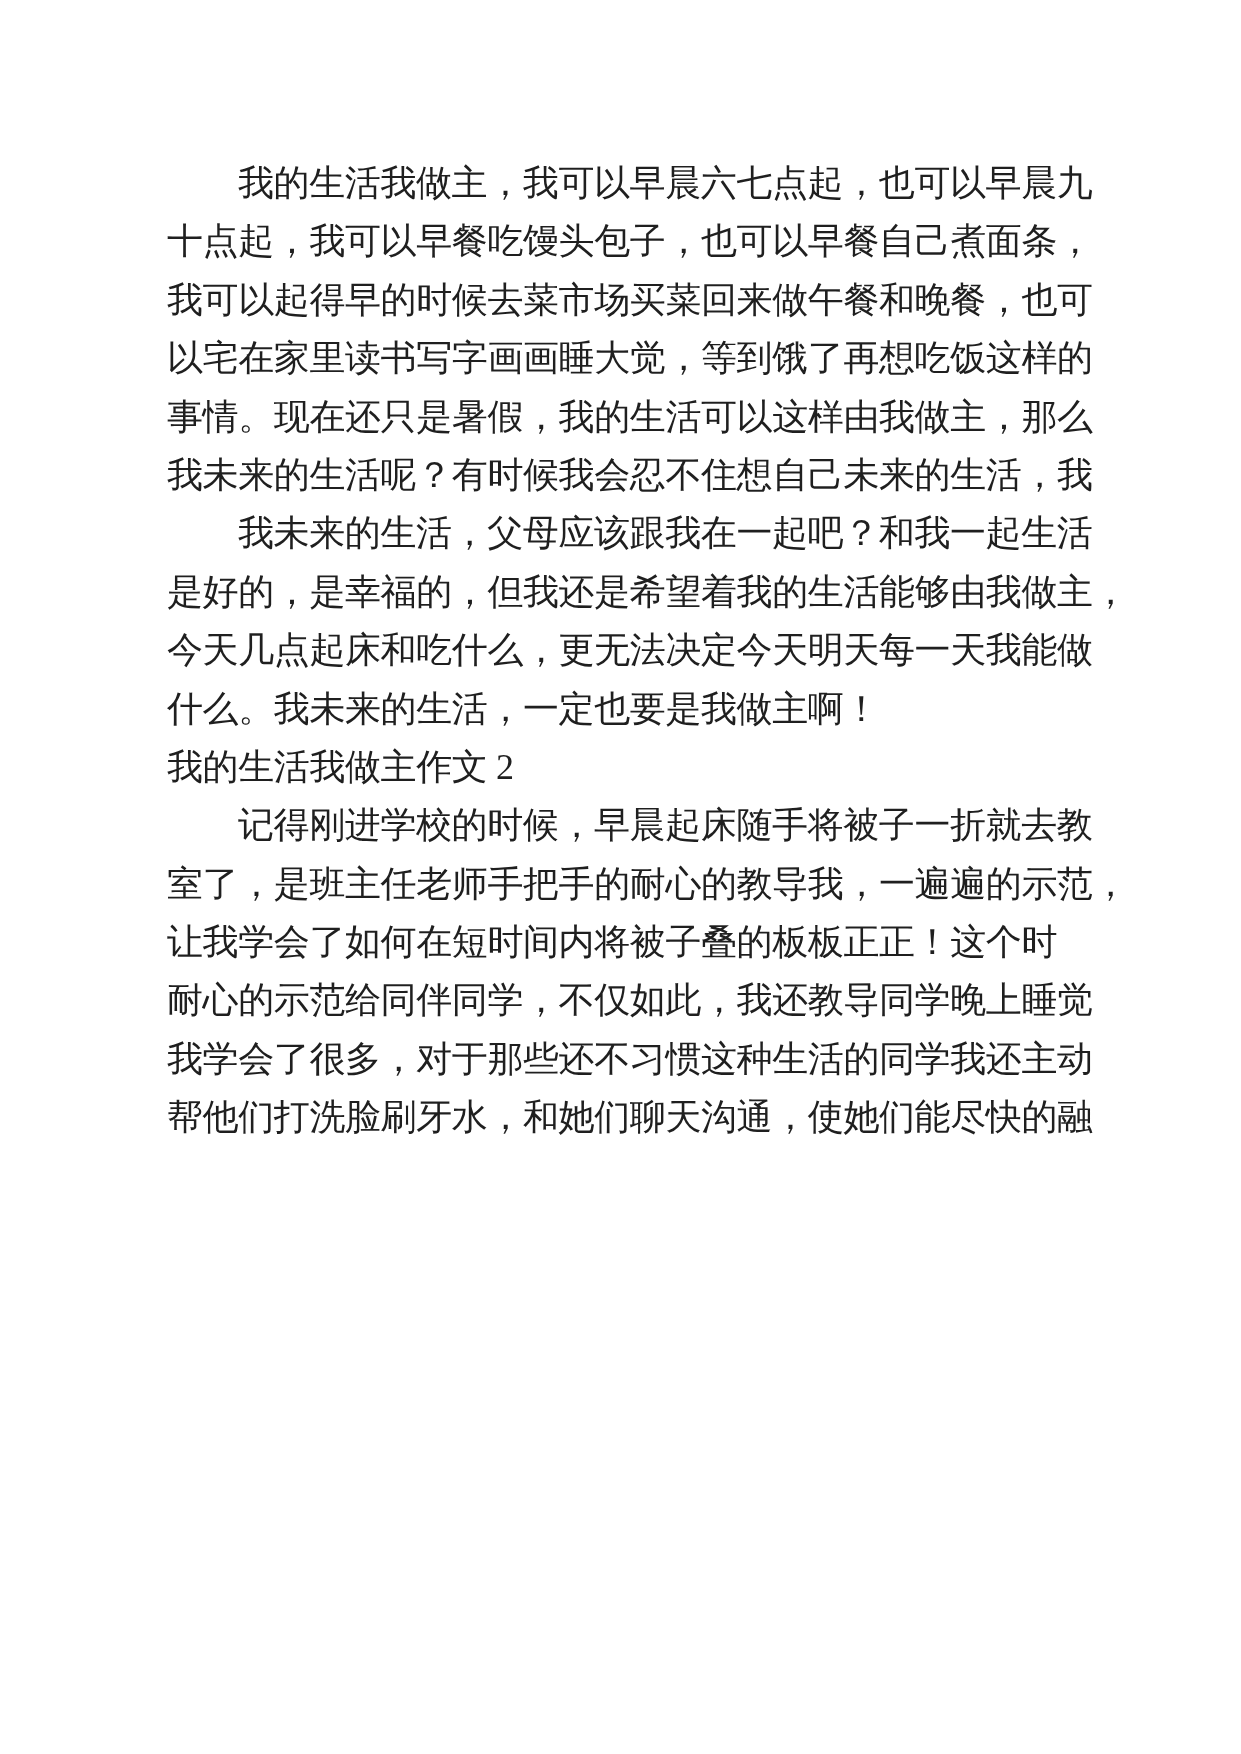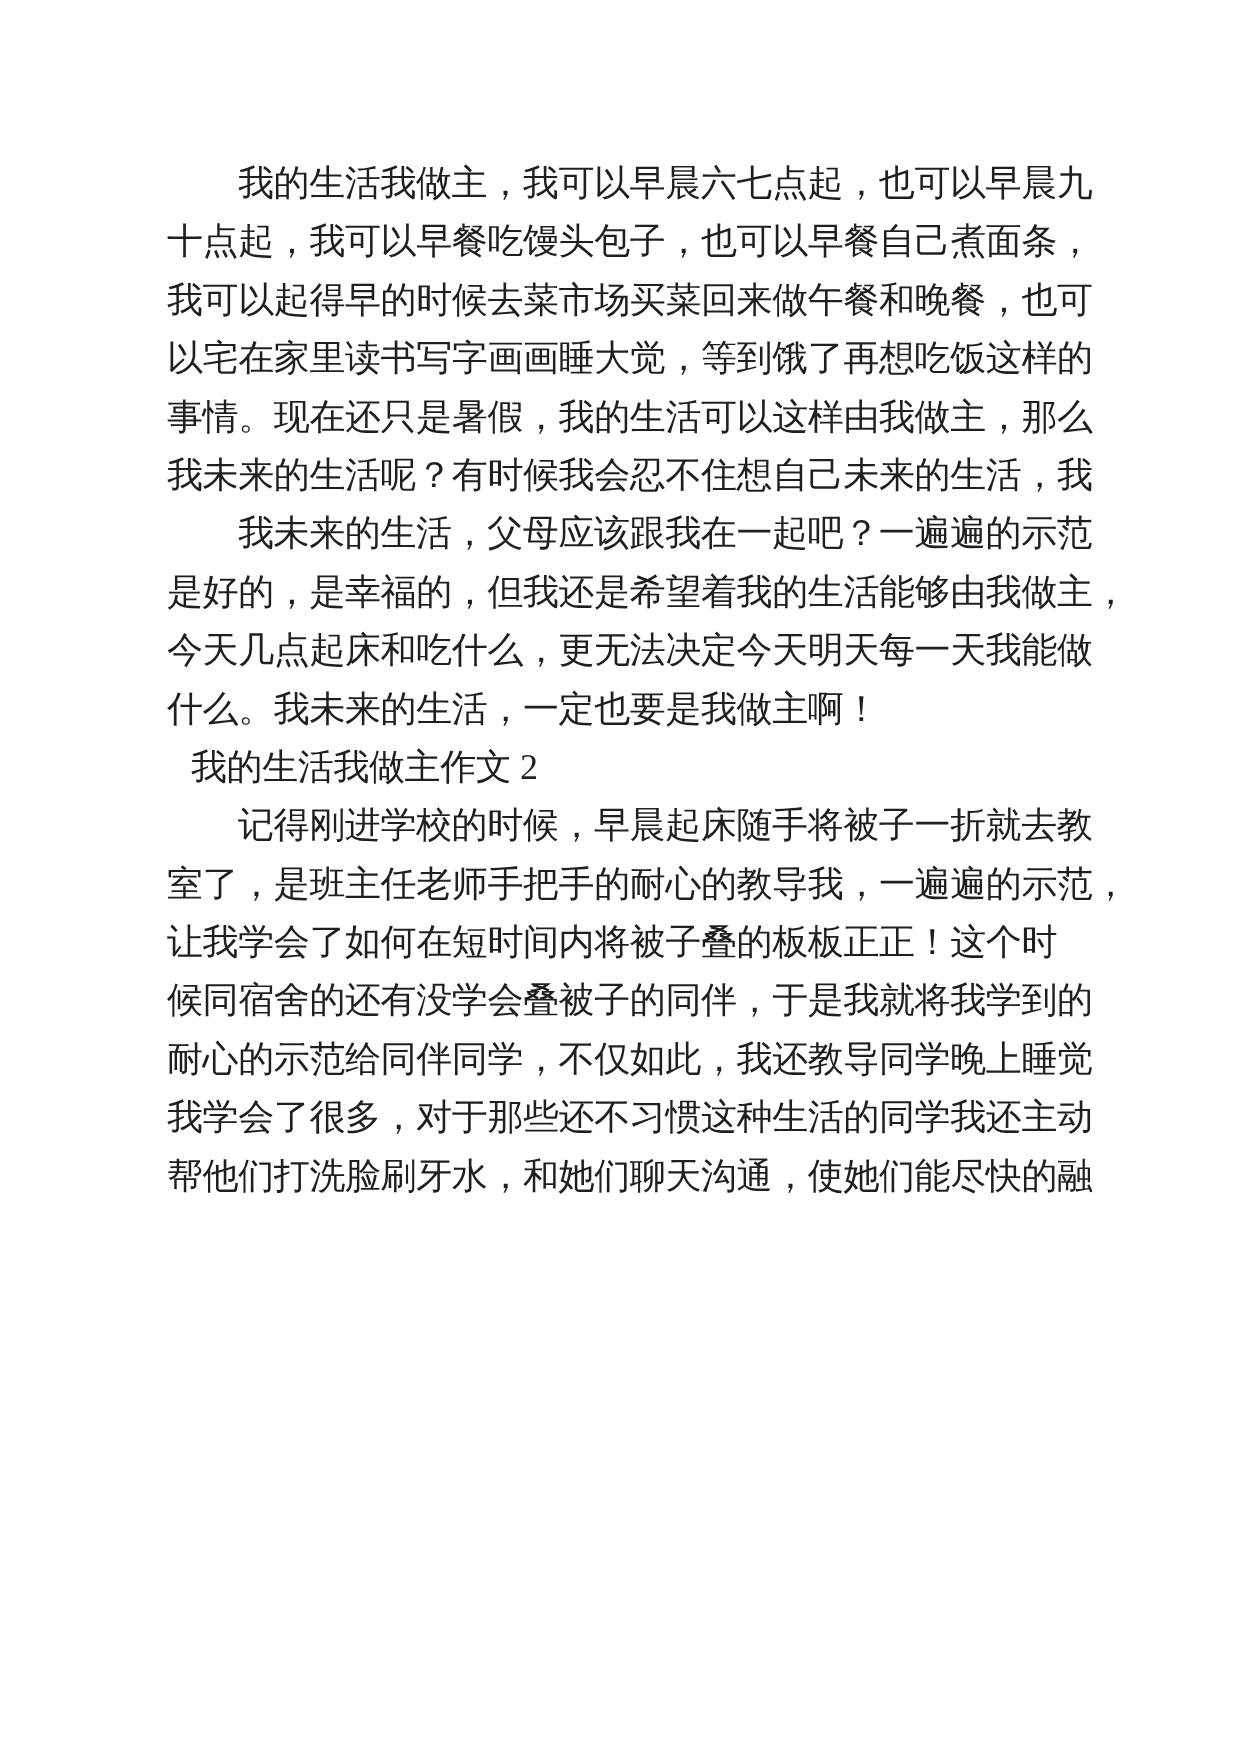--- a/index.html
+++ b/index.html
@@ -40,48 +40,46 @@
     color: var(--text-color, #1f1f1f);
     white-space: pre;
     letter-spacing: -0.4px;
     overflow: visible;
   }
   .line.indent {
     text-indent: 71px;
   }
   .paragraph.heading .line {
     text-indent: 0;
-    margin-left: 24px;
   }
 </style>
 </head>
 <body>
 
 <div class="page">
   <div class="text-block" id="text-block">
       <div class="paragraph">
         <div class="line indent">我的生活我做主，我可以早晨六七点起，也可以早晨九</div>
         <div class="line">十点起，我可以早餐吃馒头包子，也可以早餐自己煮面条，</div>
         <div class="line">我可以起得早的时候去菜市场买菜回来做午餐和晚餐，也可</div>
         <div class="line">以宅在家里读书写字画画睡大觉，等到饿了再想吃饭这样的</div>
         <div class="line">事情。现在还只是暑假，我的生活可以这样由我做主，那么</div>
         <div class="line">我未来的生活呢？有时候我会忍不住想自己未来的生活，我</div>
       </div>
       <div class="paragraph">
-        <div class="line indent">我未来的生活，父母应该跟我在一起吧？一遍遍的示范</div>
+        <div class="line indent">我未来的生活，父母应该跟我在一起吧？和我一起生活</div>
         <div class="line">是好的，是幸福的，但我还是希望着我的生活能够由我做主，</div>
         <div class="line">今天几点起床和吃什么，更无法决定今天明天每一天我能做</div>
         <div class="line">什么。我未来的生活，一定也要是我做主啊！</div>
       </div>
       <div class="paragraph heading">
         <div class="line">我的生活我做主作文 2</div>
       </div>
       <div class="paragraph">
         <div class="line indent">记得刚进学校的时候，早晨起床随手将被子一折就去教</div>
         <div class="line">室了，是班主任老师手把手的耐心的教导我，一遍遍的示范，</div>
         <div class="line">让我学会了如何在短时间内将被子叠的板板正正！这个时</div>
-        <div class="line">候同宿舍的还有没学会叠被子的同伴，于是我就将我学到的</div>
         <div class="line">耐心的示范给同伴同学，不仅如此，我还教导同学晚上睡觉</div>
         <div class="line">我学会了很多，对于那些还不习惯这种生活的同学我还主动</div>
         <div class="line">帮他们打洗脸刷牙水，和她们聊天沟通，使她们能尽快的融</div>
       </div>
     </div>
 </div>
 
 </body></html>

